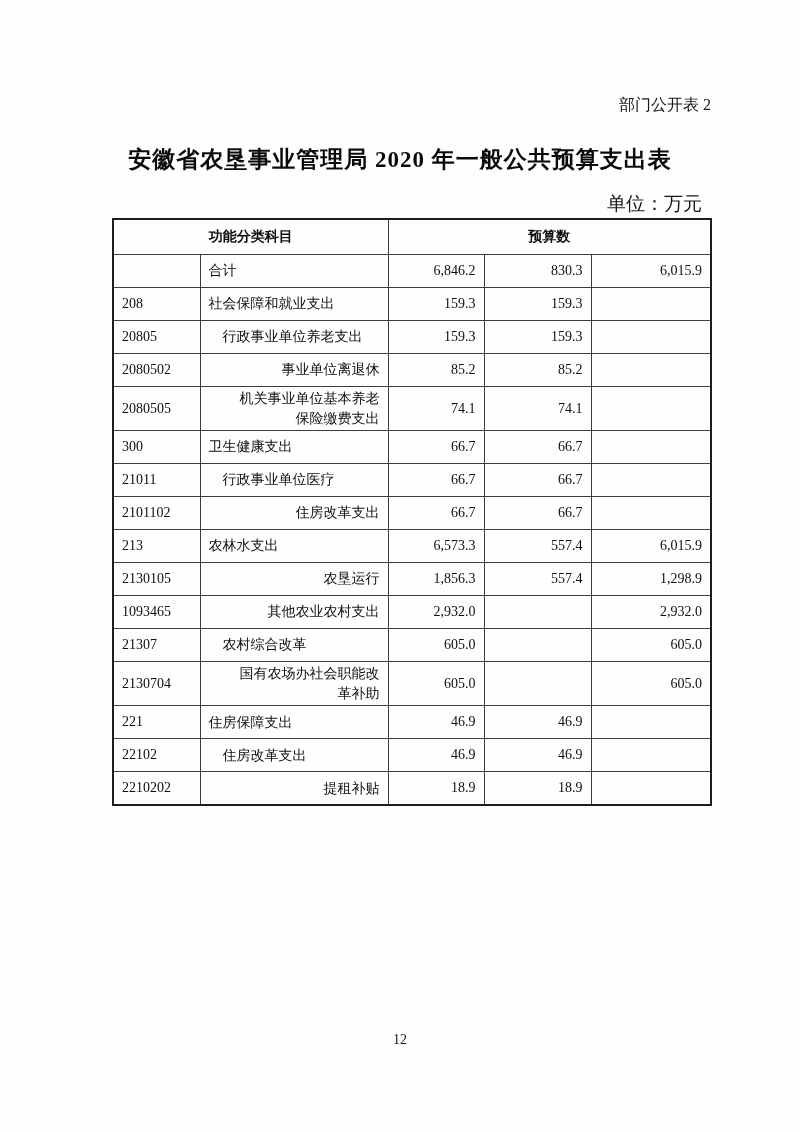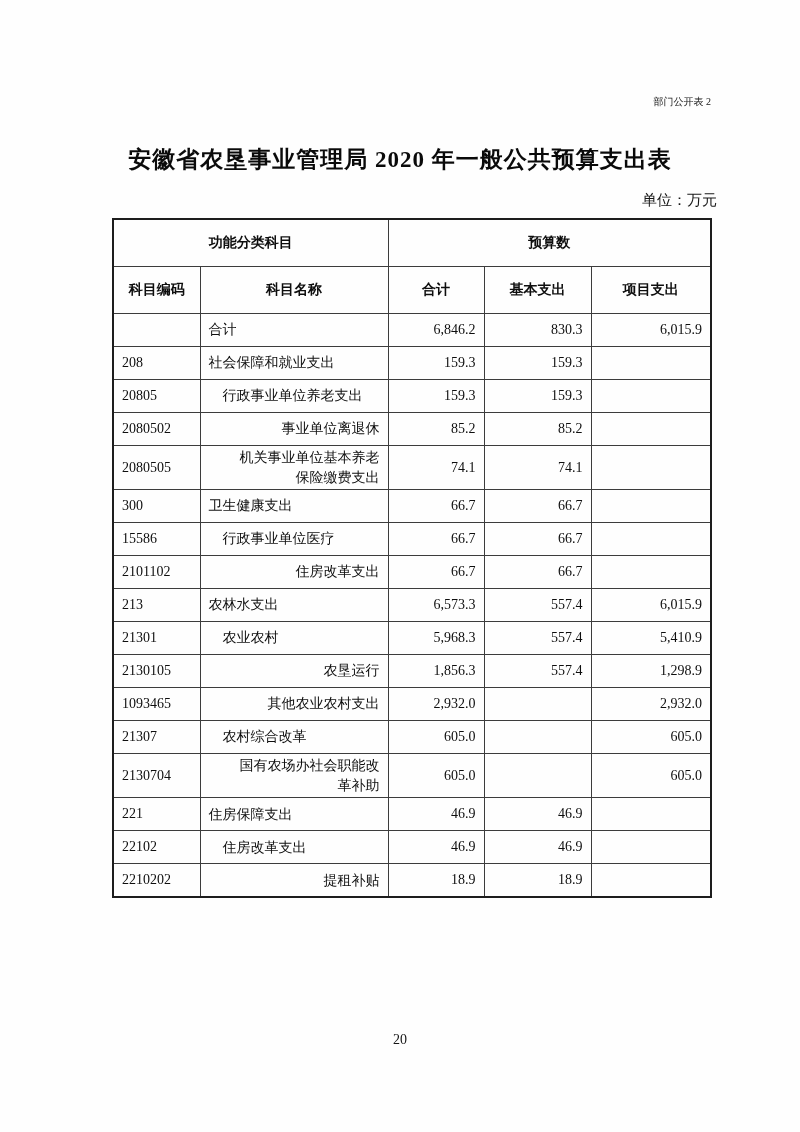--- a/index.html
+++ b/index.html
@@ -13,40 +13,40 @@
     height: 1132px;
     background: #fefefe;
     font-family: "Liberation Serif", "DejaVu Serif", serif;
     color: #111;
     overflow: hidden;
   }
   .corner-label {
     position: absolute;
     top: 95px;
     right: 89px;
-    font-size: 10px;
+    font-size: 16px;
     color: #151515;
   }
   .doc-title {
     position: absolute;
     top: 144px;
     left: 0;
     width: 100%;
     margin: 0;
     text-align: center;
     font-size: 23px;
     font-weight: bold;
     letter-spacing: 1px;
     color: #0a0a0a;
   }
   .unit-label {
     position: absolute;
     top: 191px;
-    right: 83px;
-    font-size: 15px;
+    right: 98px;
+    font-size: 19px;
     color: #151515;
     text-align: center;
   }
   table.budget {
     position: absolute;
     top: 218px;
     left: 112px;
     width: 598px;
     border-collapse: collapse;
     table-layout: fixed;
@@ -56,21 +56,21 @@
   table.budget td {
     border: 1px solid #3c3c3c;
     font-size: 14px;
     color: #0e0e0e;
     overflow: hidden;
   }
   table.budget th {
     font-weight: bold;
     text-align: center;
     height: 30px;
-    padding: 8px 4px;
+    padding: 2px 4px;
   }
   table.budget td {
     height: 28px;
     padding: 2px 8px;
     font-weight: normal;
   }
   td.code {
     text-align: left;
     padding-left: 9px;
   }
@@ -113,27 +113,20 @@
       <col style="width:188px">
       <col style="width:96px">
       <col style="width:107px">
       <col style="width:120px">
     </colgroup>
     <thead>
       <tr>
         <th colspan="2">功能分类科目</th>
         <th colspan="3">预算数</th>
       </tr>
-      <tr>
-        <th>科目编码</th>
-        <th>科目名称</th>
-        <th>合计</th>
-        <th>基本支出</th>
-        <th>项目支出</th>
-      </tr>
     </thead>
     <tbody id="rows">
         <tr>
           <td class="code"></td>
           <td class="name indent-0">合计</td>
           <td class="num">6,846.2</td>
           <td class="num">830.3</td>
           <td class="num">6,015.9</td>
         </tr>
         <tr>
@@ -165,48 +158,41 @@
           <td class="num"></td>
         </tr>
         <tr>
           <td class="code">300</td>
           <td class="name indent-0">卫生健康支出</td>
           <td class="num">66.7</td>
           <td class="num">66.7</td>
           <td class="num"></td>
         </tr>
         <tr>
-          <td class="code">15586</td>
+          <td class="code">21011</td>
           <td class="name indent-1">行政事业单位医疗</td>
           <td class="num">66.7</td>
           <td class="num">66.7</td>
           <td class="num"></td>
         </tr>
         <tr>
           <td class="code">2101102</td>
           <td class="name indent-2">住房改革支出</td>
           <td class="num">66.7</td>
           <td class="num">66.7</td>
           <td class="num"></td>
         </tr>
         <tr>
           <td class="code">213</td>
           <td class="name indent-0">农林水支出</td>
           <td class="num">6,573.3</td>
           <td class="num">557.4</td>
           <td class="num">6,015.9</td>
         </tr>
         <tr>
-          <td class="code">21301</td>
-          <td class="name indent-1">农业农村</td>
-          <td class="num">5,968.3</td>
-          <td class="num">557.4</td>
-          <td class="num">5,410.9</td>
-        </tr>
-        <tr>
           <td class="code">2130105</td>
           <td class="name indent-2">农垦运行</td>
           <td class="num">1,856.3</td>
           <td class="num">557.4</td>
           <td class="num">1,298.9</td>
         </tr>
         <tr>
           <td class="code">1093465</td>
           <td class="name indent-2">其他农业农村支出</td>
           <td class="num">2,932.0</td>
@@ -244,15 +230,15 @@
         <tr>
           <td class="code">2210202</td>
           <td class="name indent-2">提租补贴</td>
           <td class="num">18.9</td>
           <td class="num">18.9</td>
           <td class="num"></td>
         </tr>
       </tbody>
   </table>
 
-  <div class="page-number">20</div>
+  <div class="page-number">12</div>
 
 </div>
 
 </body></html>

